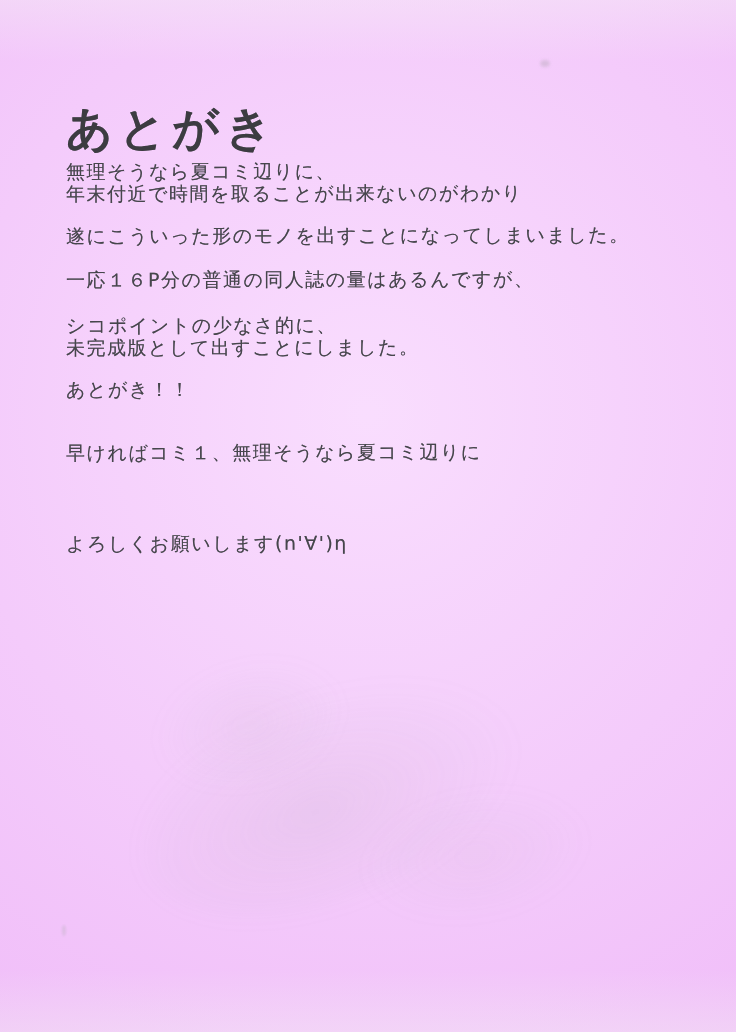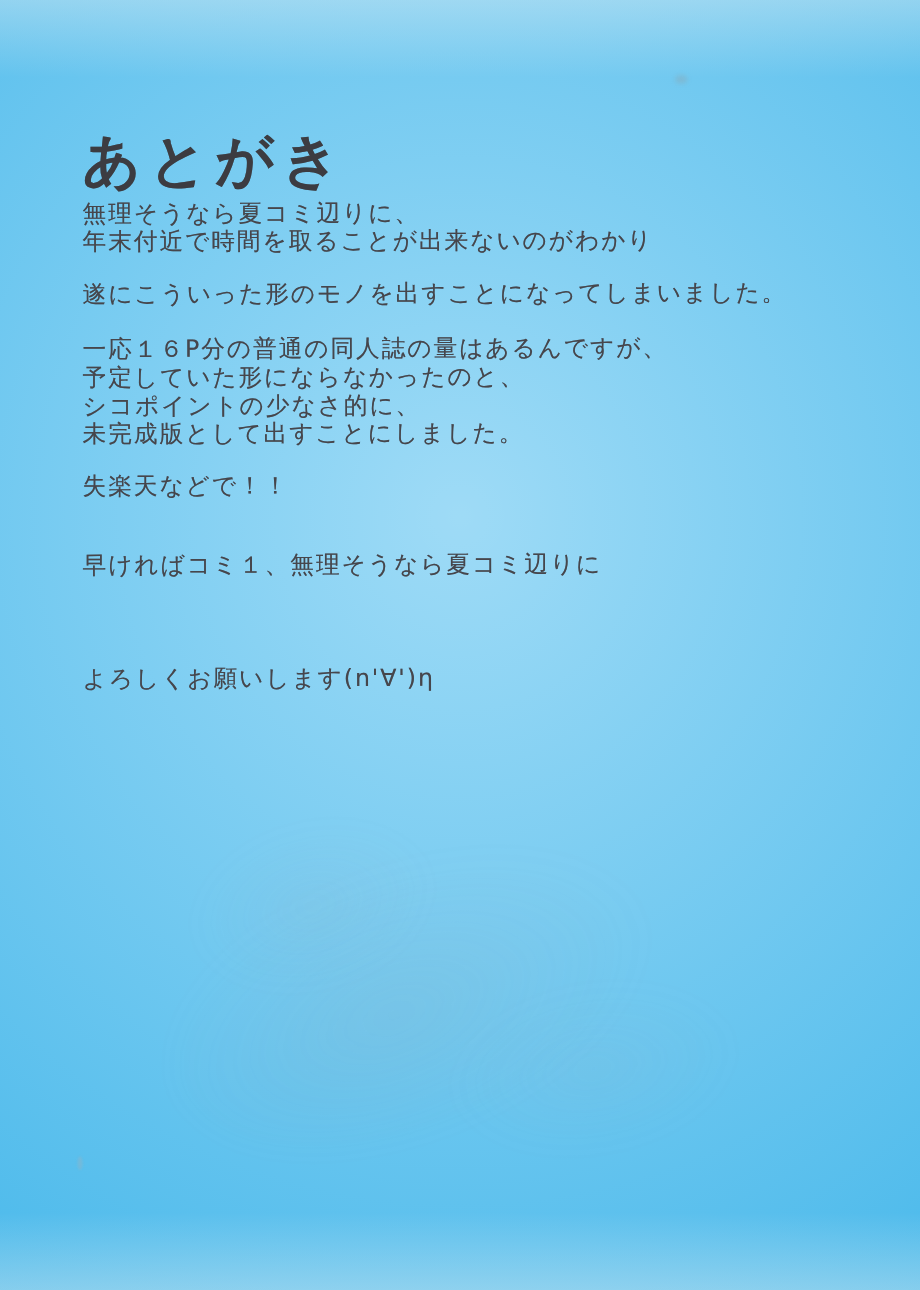--- a/index.html
+++ b/index.html
@@ -10,21 +10,21 @@
     width: 736px;
     height: 1032px;
     overflow: hidden;
     background: #f6f6f5;
     font-family: "DejaVu Sans", sans-serif;
   }
   .page {
     position: relative;
     width: 736px;
     height: 1032px;
-    background: #0ea5e9;
+    background: #f0abfc;
     overflow: hidden;
   }
   
   .page::before {
     content: "";
     position: absolute;
     inset: 0;
     background:
       radial-gradient(ellipse 120% 90% at 50% 40%, rgba(255,255,255,0.6), rgba(230,230,228,0.18)),
       linear-gradient(180deg, rgba(244,244,242,0.35) 0%, rgba(252,252,251,0) 6%, rgba(252,252,251,0) 94%, rgba(243,243,241,0.35) 100%);
@@ -95,25 +95,24 @@
 <div class="page">
 
   <h1 class="doc-title">あとがき</h1>
 
   <div class="line" style="top:161px">無理そうなら夏コミ辺りに、</div>
   <div class="line" style="top:183px">年末付近で時間を取ることが出来ないのがわかり</div>
 
   <div class="line" style="top:225px">遂にこういった形のモノを出すことになってしまいました。</div>
 
   <div class="line" style="top:269px">一応１６P分の普通の同人誌の量はあるんですが、</div>
-  <div class="line" style="top:292px">予定していた形にならなかったのと、</div>
   <div class="line" style="top:315px">シコポイントの少なさ的に、</div>
   <div class="line" style="top:337px">未完成版として出すことにしました。</div>
 
-  <div class="line" style="top:379px">失楽天などで！！</div>
+  <div class="line" style="top:379px">あとがき！！</div>
 
   <div class="line" style="top:442px">早ければコミ１、無理そうなら夏コミ辺りに</div>
 
   <div class="line" style="top:533px">よろしくお願いします(n'∀')η</div>
 
   <div class="smudge smudge-1"></div>
   <div class="smudge smudge-2"></div>
   <div class="smudge smudge-3"></div>
   <div class="smudge speck-1"></div>
   <div class="smudge speck-2"></div>

